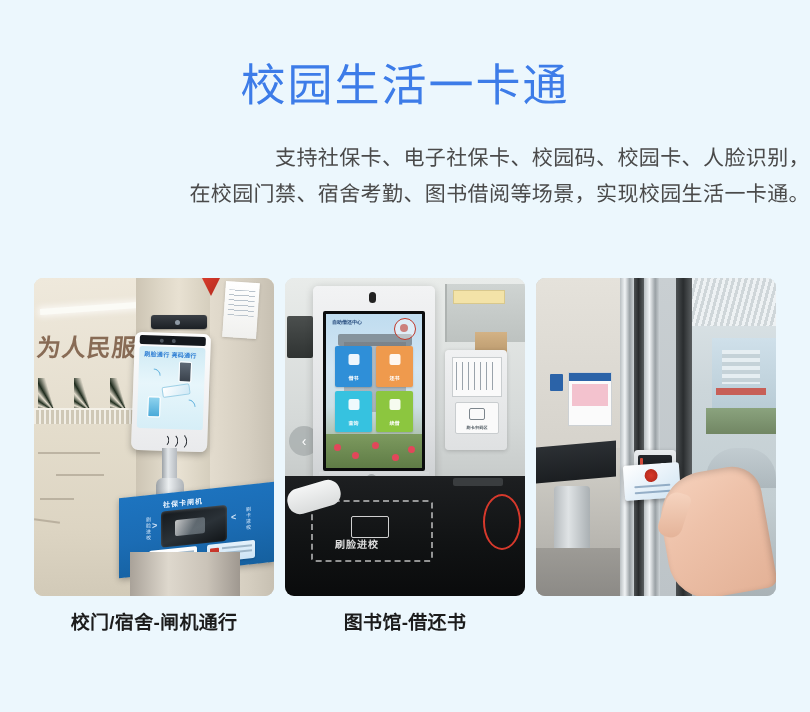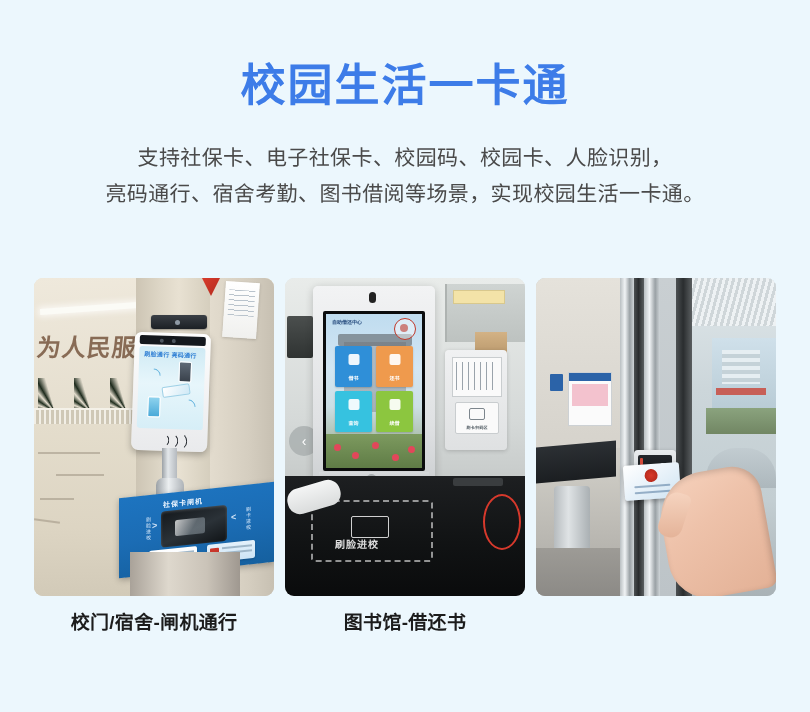--- a/index.html
+++ b/index.html
@@ -29,36 +29,37 @@
     left: 0;
     top: 0;
     width: 810px;
     text-align: center;
   }
   .hero-title {
     margin: 0;
     padding-top: 58px;
     font-size: 45px;
     line-height: 56px;
-    font-weight: bold;
+    font-weight: normal;
     letter-spacing: 2px;
     color: #3d7ce8;
     font-family: "Liberation Sans", "DejaVu Sans", sans-serif;
   }
   .hero-sub {
     margin: 0;
     padding-top: 26px;
     font-size: 21px;
     line-height: 36px;
     color: #4a4a4a;
     letter-spacing: 0.4px;
   }
   .hero-sub-line {
     display: block;
     white-space: nowrap;
+    text-align: right;
   }
 
   
   .cards {
     position: absolute;
     left: 34px;
     top: 278px;
     width: 742px;
     display: flex;
     justify-content: space-between;
@@ -758,21 +759,21 @@
 </style>
 </head>
 <body>
 
 <div class="page">
 
   <div class="hero">
     <h1 class="hero-title">校园生活一卡通</h1>
     <p class="hero-sub">
       <span class="hero-sub-line">支持社保卡、电子社保卡、校园码、校园卡、人脸识别，</span>
-      <span class="hero-sub-line">亮码通行、宿舍考勤、图书借阅等场景，实现校园生活一卡通。</span>
+      <span class="hero-sub-line">在校园门禁、宿舍考勤、图书借阅等场景，实现校园生活一卡通。</span>
     </p>
   </div>
 
   <div class="cards">
 
     <div class="card">
       <div class="photo p1-bg">
         <div class="photo-layer">
           <div class="p1-ceil"></div>
           <div class="p1-wall"></div>

